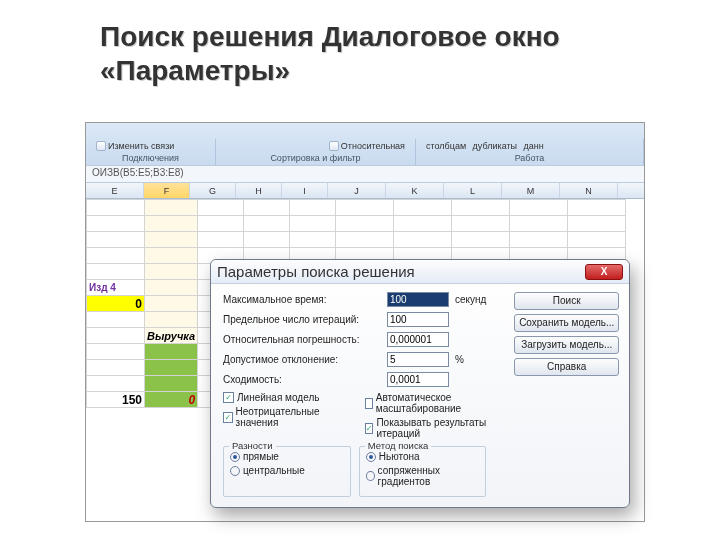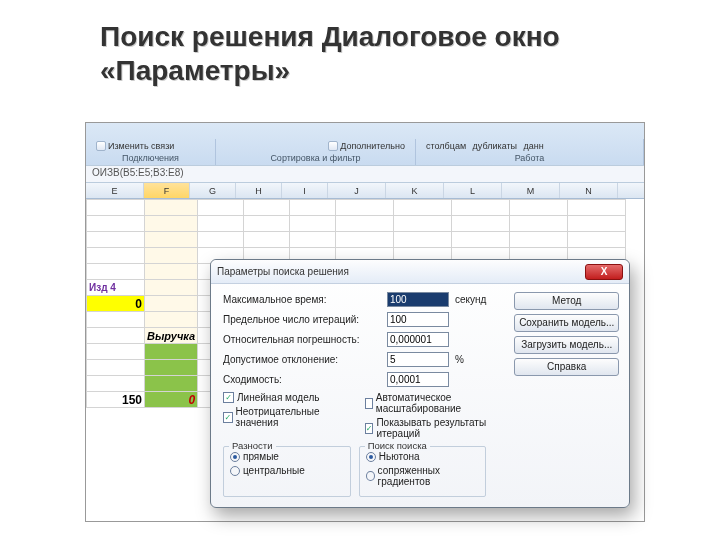--- a/index.html
+++ b/index.html
@@ -18,21 +18,21 @@
   .ch.sel { background: linear-gradient(#ffe29a,#ffd666); }
   .grid-body { position: relative; height: 300px; }
   .grid-body table { border-collapse: collapse; table-layout: fixed; }
   .grid-body td { border: 1px solid #d4d4d4; font-size: 10px; height: 16px; padding: 0 2px; text-align: right; }
   .sel-col { background: rgba(255,214,102,.15); border-left: 1px solid #e4b200; border-right: 1px solid #e4b200; font-style: italic; }
   .bold { font-weight: bold; text-align: center; }
   .c-yellow { background: #ffff00; }
   .c-green { background: #8bc34a; }
   .dialog { position: absolute; left: 210px; top: 259px; width: 420px; background: linear-gradient(#fff,#f2f4f8); border: 1px solid #6c7a89; border-radius: 6px; box-shadow: 4px 8px 18px rgba(0,0,0,.35); font-size: 10px; color: #222; }
   .titlebar { background: linear-gradient(#fdfdfe,#e4ecf7); border-bottom: 1px solid #c4d0e0; border-radius: 6px 6px 0 0; height: 24px; display: flex; align-items: center; justify-content: space-between; padding: 0 6px; }
-  .titlebar .t { font-size: 10px; color: #333; }
+  .titlebar .t { font-size: 15px; color: #333; }
   .closebtn { width: 38px; height: 16px; background: linear-gradient(#e46a6a,#c21e1e); border: 1px solid #8a1010; border-radius: 3px; color: #fff; text-align: center; line-height: 13px; font-size: 10px; font-weight: bold; }
   .dbody { display: flex; padding: 8px 10px 10px 12px; gap: 28px; }
   .lcol { flex: 1; }
   .rcol { width: 112px; display: flex; flex-direction: column; gap: 4px; }
   .row { display: flex; align-items: center; margin-bottom: 5px; gap: 4px; }
   .row .lab { width: 160px; }
   .row input[type=text] { width: 62px; height: 15px; border: 1px solid #7a8aa0; font-size: 10px; padding: 0 2px; }
   .row .unit { margin-left: 2px; }
   .btn { background: linear-gradient(#fdfdfd,#e0e6ef); border: 1px solid #8a98ad; border-radius: 3px; height: 18px; font-size: 10px; text-align: center; line-height: 16px; cursor: pointer; }
   .cbx-row { display: flex; align-items: center; gap: 3px; margin-bottom: 3px; }
@@ -57,21 +57,21 @@
     <div class="rgrp" style="width:130px">
       <div class="itm">
           <span class="mini"></span>
           <span>Изменить связи</span>
         </div>
       <div class="lbl">Подключения</div>
     </div>
     <div class="rgrp" style="width:200px">
       <div class="itm" style="justify-content:flex-end">
           <span class="mini"></span>
-          <span>Дополнительно</span>
+          <span>Относительная</span>
         </div>
       <div class="lbl">Сортировка и фильтр</div>
     </div>
     <div class="rgrp" style="flex:1">
       <div class="itm"><span>столбцам</span>&nbsp;<span>дубликаты</span>&nbsp;<span>данн</span></div>
       <div class="lbl">Работа</div>
     </div>
   </div>
   <div class="formula-bar">ОИЗВ(B5:E5;B3:E8)</div>
   <div class="colheads">
@@ -319,32 +319,32 @@
           <div class="radio-row">
               <span class="radio on"></span>
               <span>прямые</span>
             </div>
           <div class="radio-row">
               <span class="radio"></span>
               <span>центральные</span>
             </div>
         </div>
         <div class="fset">
-            <span class="leg">Поиск поиска</span>
+            <span class="leg">Метод поиска</span>
           <div class="radio-row">
               <span class="radio on"></span>
               <span>Ньютона</span>
             </div>
           <div class="radio-row">
               <span class="radio"></span>
               <span>сопряженных градиентов</span>
             </div>
         </div>
       </div>
     </div>
     <div class="rcol">
-      <div class="btn">Метод</div>
+      <div class="btn">Поиск</div>
       <div class="btn">Сохранить модель...</div>
       <div class="btn">Загрузить модель...</div>
       <div class="btn">Справка</div>
     </div>
   </div>
 </div>
 
 </body></html>

